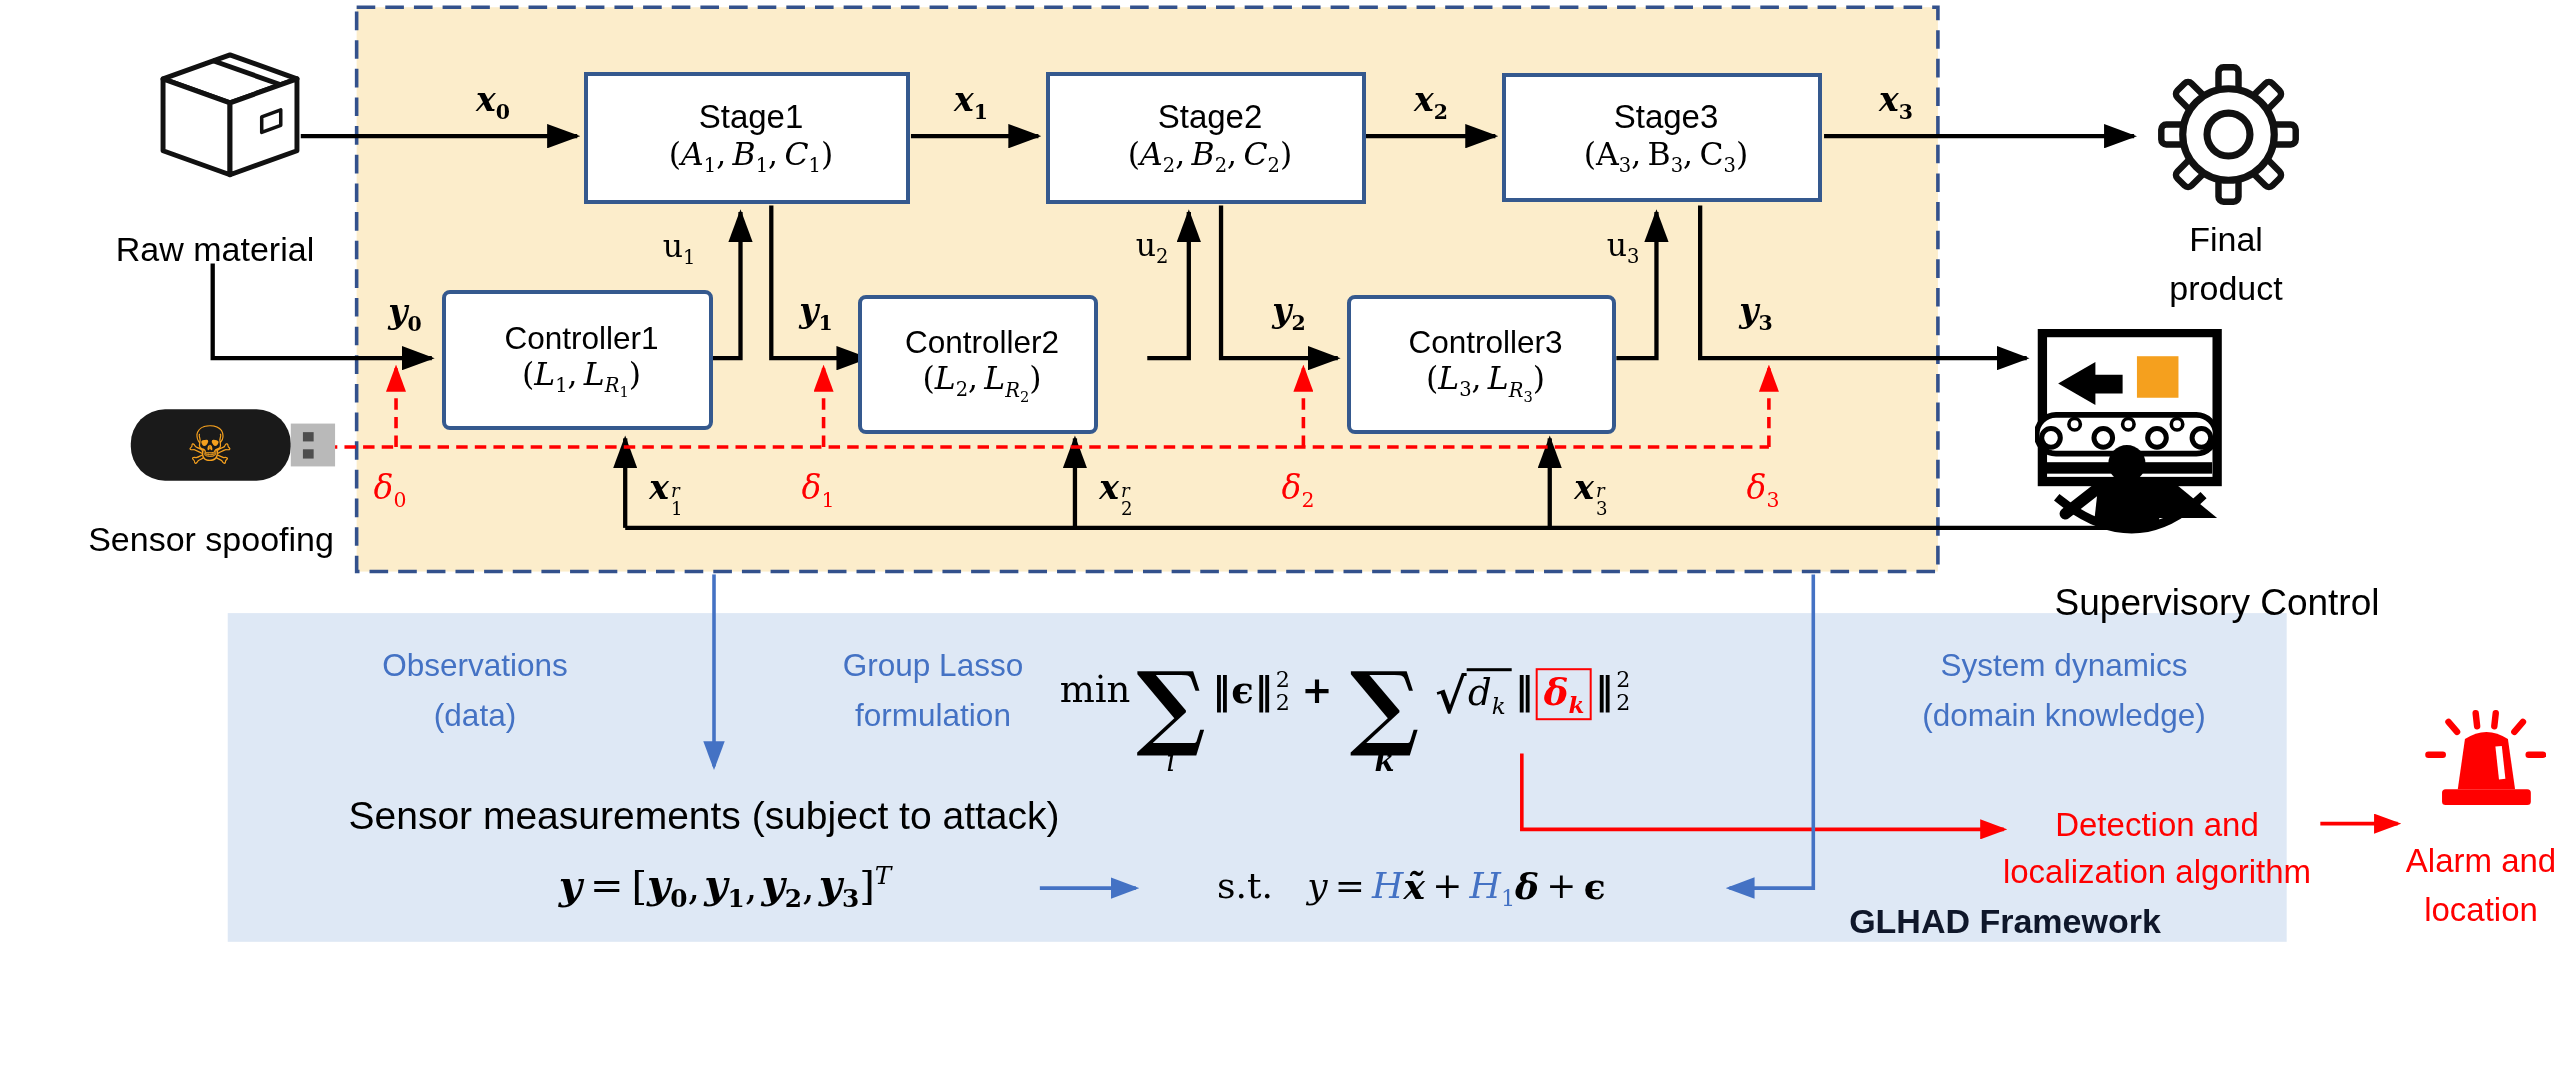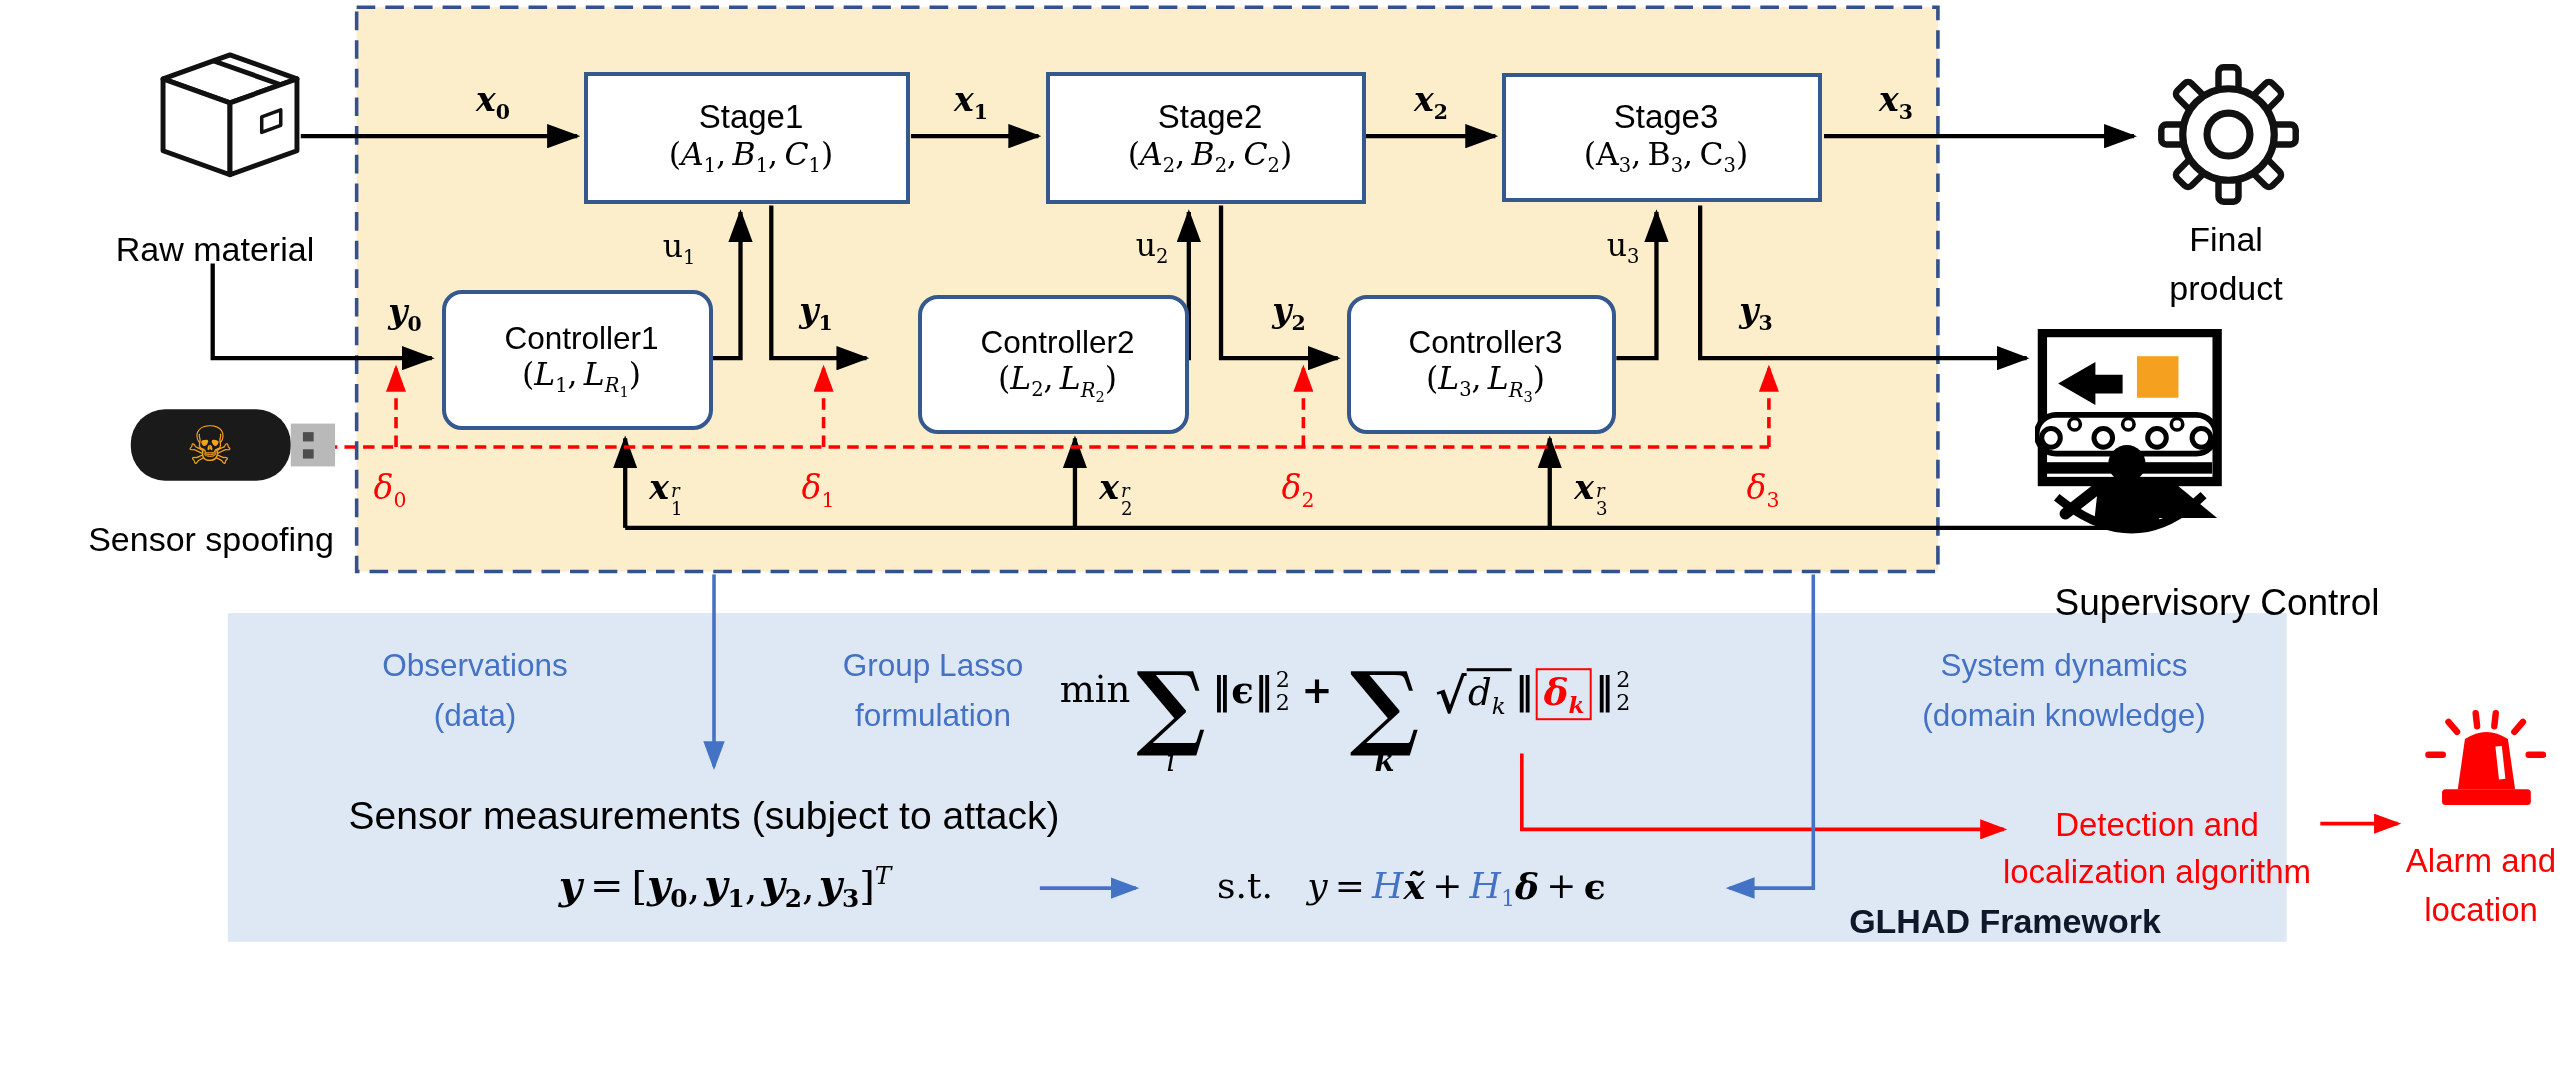--- a/index.html
+++ b/index.html
@@ -1,21 +1,21 @@
 <!DOCTYPE html>
 <html style="font-size:11.5px"><head>
 <meta charset="utf-8">
 <style>
   html,body{margin:0;padding:0;background:#fff;}
   .canvas{position:relative;width:2576px;height:1093px;background:#fff;overflow:hidden;
           font-family:"Liberation Sans",sans-serif;}
   svg.wires{position:absolute;left:0;top:0;z-index:1;}
   .node{position:absolute;box-sizing:border-box;background:#fff;border:4.3px solid #35598E;
         display:flex;flex-direction:column;align-items:center;justify-content:center;z-index:3;padding-left:8px;}
-  .controller{border-radius:20px;justify-content:center;}
+  .controller{border-radius:8px;justify-content:center;}
   .stitle{font-family:"Liberation Sans",sans-serif;font-size:33px;color:#000;line-height:1.15;}
   .ctitle{font-family:"Liberation Sans",sans-serif;font-size:31.5px;color:#000;line-height:1.15;}
   .sparams,.cparams{font-family:"DejaVu Serif","DejaVu Sans",serif;font-size:31.5px;color:#000;line-height:1.2;}
   .lab{position:absolute;transform:translate(-50%,-50%);white-space:nowrap;z-index:4;line-height:1.12;}
   .math{font-family:"DejaVu Serif","DejaVu Sans",serif;font-size:33px;color:#000;}
   .mred{color:#FF0000;}
   .sans{font-family:"Liberation Sans",sans-serif;font-size:34px;color:#000;}
   .sans50{font-family:"Liberation Sans",sans-serif;font-size:37px;color:#000;}
   .bluetxt{font-family:"Liberation Sans",sans-serif;font-size:31.5px;color:#4472C4;}
   .redtxt{font-family:"Liberation Sans",sans-serif;font-size:31.5px;color:#FF0000;}
@@ -107,21 +107,21 @@
   </div>
   <div class="node" style="left:1502px;top:73px;width:320px;height:129px">
     <div class="stitle">Stage3</div>
     <div class="sparams">(A<sub>3</sub>, B<sub>3</sub>, C<sub>3</sub>)</div>
   </div>
 
   <div class="node controller" style="left:442px;top:290px;width:271px;height:140px">
     <div class="ctitle">Controller1</div>
     <div class="cparams">(<i>L</i><sub>1</sub>, <i>L</i><sub><i>R</i><sub>1</sub></sub>)</div>
   </div>
-  <div class="node controller" style="left:918px;top:295px;width:271px;height:139px">
+  <div class="node controller" style="left:858px;top:295px;width:240px;height:139px">
     <div class="ctitle">Controller2</div>
     <div class="cparams">(<i>L</i><sub>2</sub>, <i>L</i><sub><i>R</i><sub>2</sub></sub>)</div>
   </div>
   <div class="node controller" style="left:1347px;top:295px;width:269px;height:139px">
     <div class="ctitle">Controller3</div>
     <div class="cparams">(<i>L</i><sub>3</sub>, <i>L</i><sub><i>R</i><sub>3</sub></sub>)</div>
   </div>
 
   <div class="lab math" style="left:493px;top:103px"><b><i>x</i><sub>0</sub></b></div>
   <div class="lab math" style="left:971px;top:103px"><b><i>x</i><sub>1</sub></b></div>

